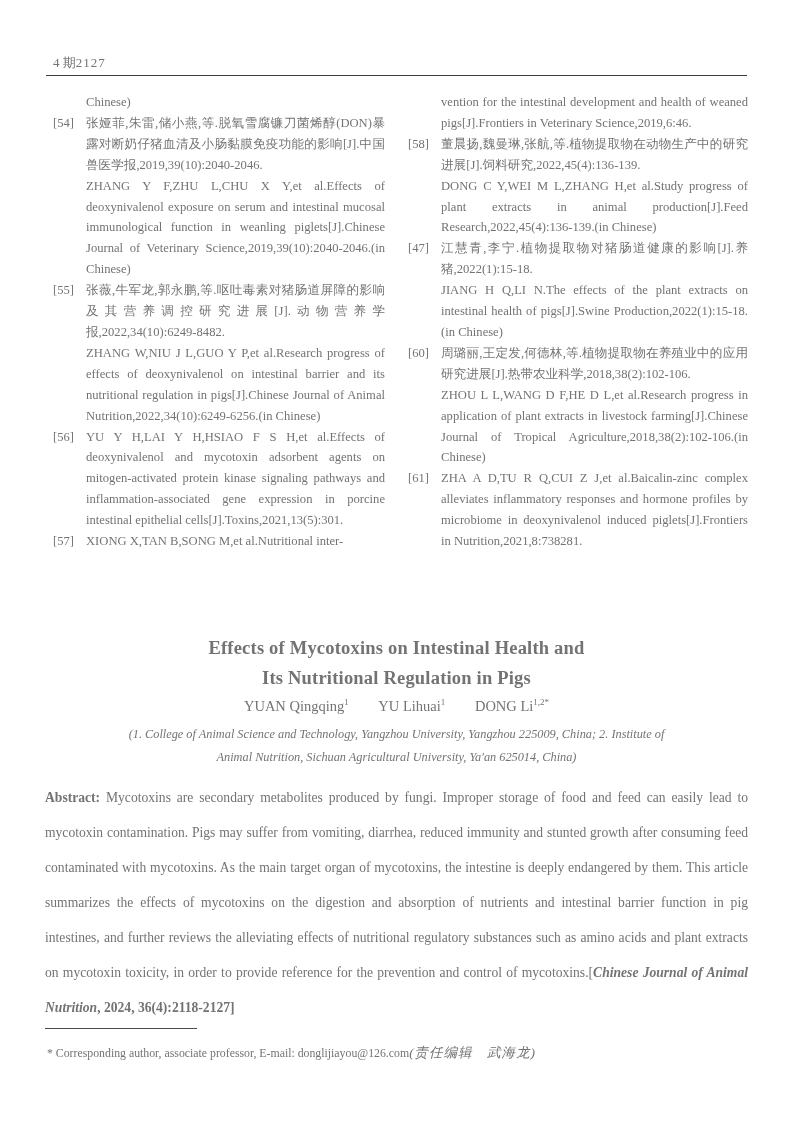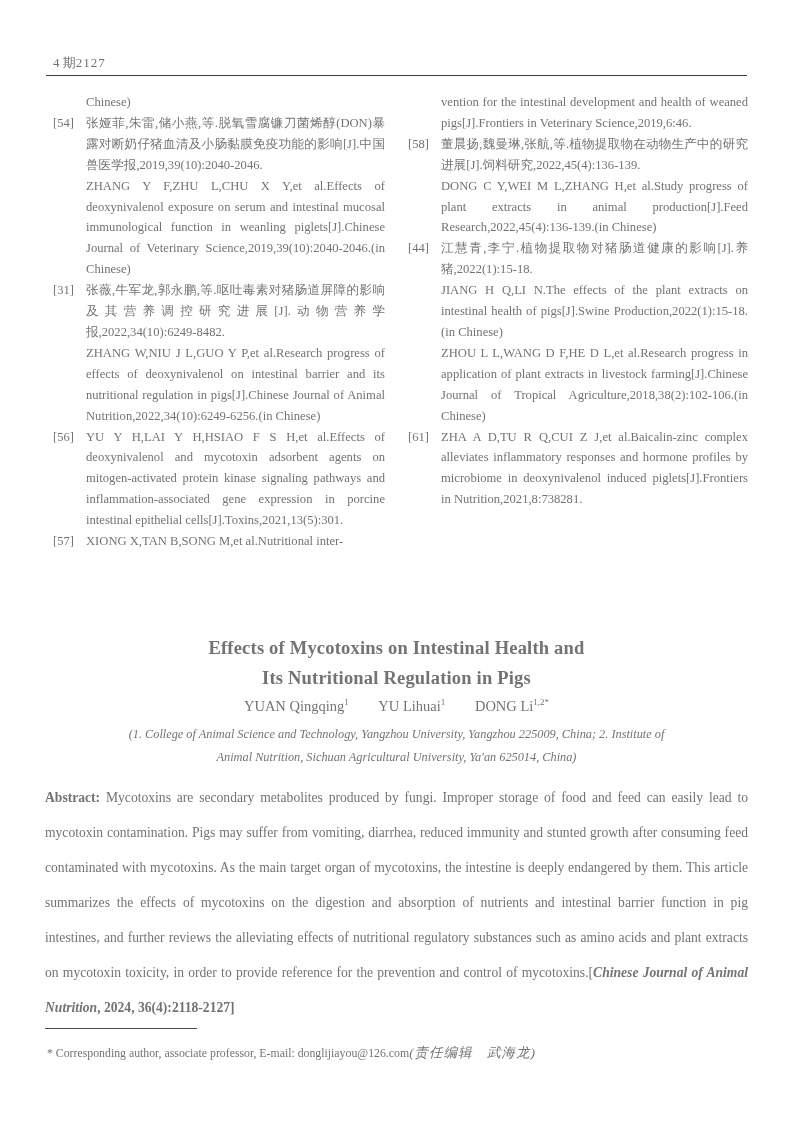--- a/index.html
+++ b/index.html
@@ -141,21 +141,21 @@
       </div>
       <div class="ref">
         <span class="ref-label">[54]</span>
         <span class="ref-text">张娅菲,朱雷,储小燕,等.脱氧雪腐镰刀菌烯醇(DON)暴露对断奶仔猪血清及小肠黏膜免疫功能的影响[J].中国兽医学报,2019,39(10):2040-2046.</span>
       </div>
       <div class="ref">
         <span class="ref-label"></span>
         <span class="ref-text">ZHANG Y F,ZHU L,CHU X Y,et al.Effects of deoxynivalenol exposure on serum and intestinal mucosal immunological function in weanling piglets[J].Chinese Journal of Veterinary Science,2019,39(10):2040-2046.(in Chinese)</span>
       </div>
       <div class="ref">
-        <span class="ref-label">[31]</span>
+        <span class="ref-label">[55]</span>
         <span class="ref-text">张薇,牛军龙,郭永鹏,等.呕吐毒素对猪肠道屏障的影响及其营养调控研究进展[J].动物营养学报,2022,34(10):6249-8482.</span>
       </div>
       <div class="ref">
         <span class="ref-label"></span>
         <span class="ref-text">ZHANG W,NIU J L,GUO Y P,et al.Research progress of effects of deoxynivalenol on intestinal barrier and its nutritional regulation in pigs[J].Chinese Journal of Animal Nutrition,2022,34(10):6249-6256.(in Chinese)</span>
       </div>
       <div class="ref">
         <span class="ref-label">[56]</span>
         <span class="ref-text">YU Y H,LAI Y H,HSIAO F S H,et al.Effects of deoxynivalenol and mycotoxin adsorbent agents on mitogen-activated protein kinase signaling pathways and inflammation-associated gene expression in porcine intestinal epithelial cells[J].Toxins,2021,13(5):301.</span>
       </div>
@@ -172,26 +172,30 @@
       </div>
       <div class="ref">
         <span class="ref-label">[58]</span>
         <span class="ref-text">董晨扬,魏曼琳,张航,等.植物提取物在动物生产中的研究进展[J].饲料研究,2022,45(4):136-139.</span>
       </div>
       <div class="ref">
         <span class="ref-label"></span>
         <span class="ref-text">DONG C Y,WEI M L,ZHANG H,et al.Study progress of plant extracts in animal production[J].Feed Research,2022,45(4):136-139.(in Chinese)</span>
       </div>
       <div class="ref">
-        <span class="ref-label">[44]</span>
+        <span class="ref-label">[47]</span>
         <span class="ref-text">江慧青,李宁.植物提取物对猪肠道健康的影响[J].养猪,2022(1):15-18.</span>
       </div>
       <div class="ref">
         <span class="ref-label"></span>
         <span class="ref-text">JIANG H Q,LI N.The effects of the plant extracts on intestinal health of pigs[J].Swine Production,2022(1):15-18.(in Chinese)</span>
+      </div>
+      <div class="ref">
+        <span class="ref-label">[60]</span>
+        <span class="ref-text">周璐丽,王定发,何德林,等.植物提取物在养殖业中的应用研究进展[J].热带农业科学,2018,38(2):102-106.</span>
       </div>
       <div class="ref">
         <span class="ref-label"></span>
         <span class="ref-text">ZHOU L L,WANG D F,HE D L,et al.Research progress in application of plant extracts in livestock farming[J].Chinese Journal of Tropical Agriculture,2018,38(2):102-106.(in Chinese)</span>
       </div>
       <div class="ref">
         <span class="ref-label">[61]</span>
         <span class="ref-text">ZHA A D,TU R Q,CUI Z J,et al.Baicalin-zinc complex alleviates inflammatory responses and hormone profiles by microbiome in deoxynivalenol induced piglets[J].Frontiers in Nutrition,2021,8:738281.</span>
       </div>
     </div>

